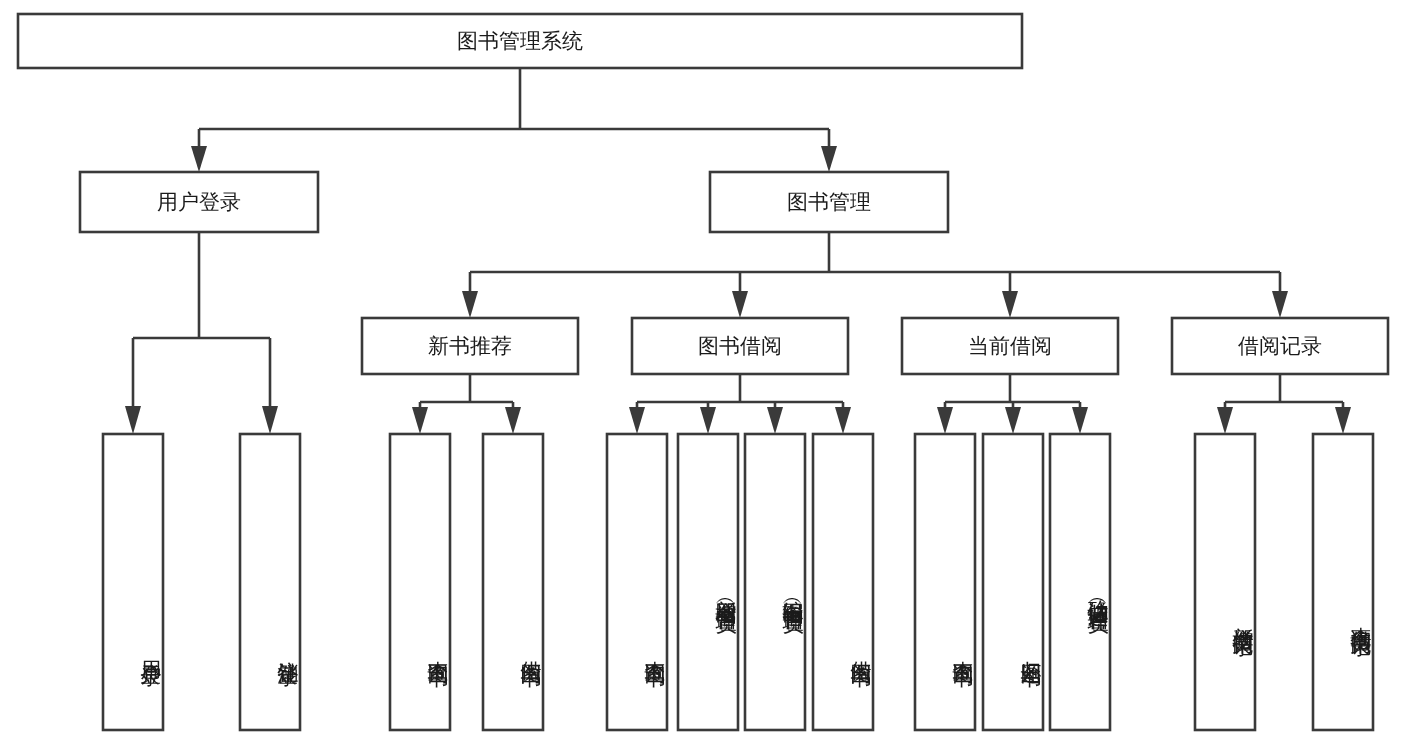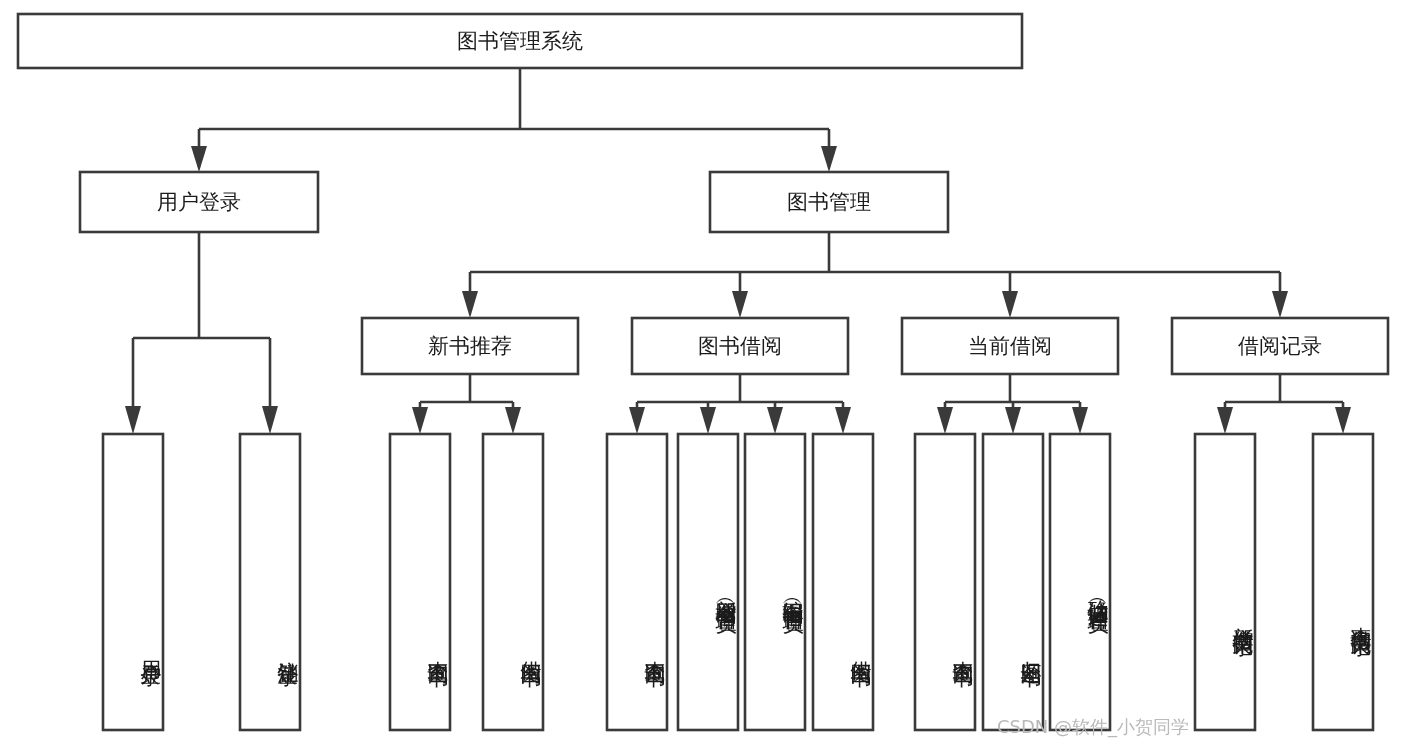--- a/index.html
+++ b/index.html
@@ -190,14 +190,13 @@
   <div class="node-label-v" style="left:607px; top:434px; width:60px; height:296px; padding-top:66px;">查询图书</div>
   <div class="node-label-v" style="left:678px; top:434px; width:60px; height:296px; padding-top:10px;">新增图书（管理员）</div>
   <div class="node-label-v" style="left:745px; top:434px; width:60px; height:296px; padding-top:10px;">编辑图书（管理员）</div>
   <div class="node-label-v" style="left:813px; top:434px; width:60px; height:296px; padding-top:66px;">借阅图书</div>
   <div class="node-label-v" style="left:915px; top:434px; width:60px; height:296px; padding-top:66px;">查询图书</div>
   <div class="node-label-v" style="left:983px; top:434px; width:60px; height:296px; padding-top:66px;">归还图书</div>
   <div class="node-label-v" style="left:1050px; top:434px; width:60px; height:296px; padding-top:10px;">确认归还（管理员）</div>
   <div class="node-label-v" style="left:1195px; top:434px; width:60px; height:296px; padding-top:34px;">新增借阅记录</div>
   <div class="node-label-v" style="left:1313px; top:434px; width:60px; height:296px; padding-top:34px;">查询借阅记录</div>
 
-  <div class="watermark">CSDN @软件_小贺同学</div>
 </div>
 
 </body></html>

